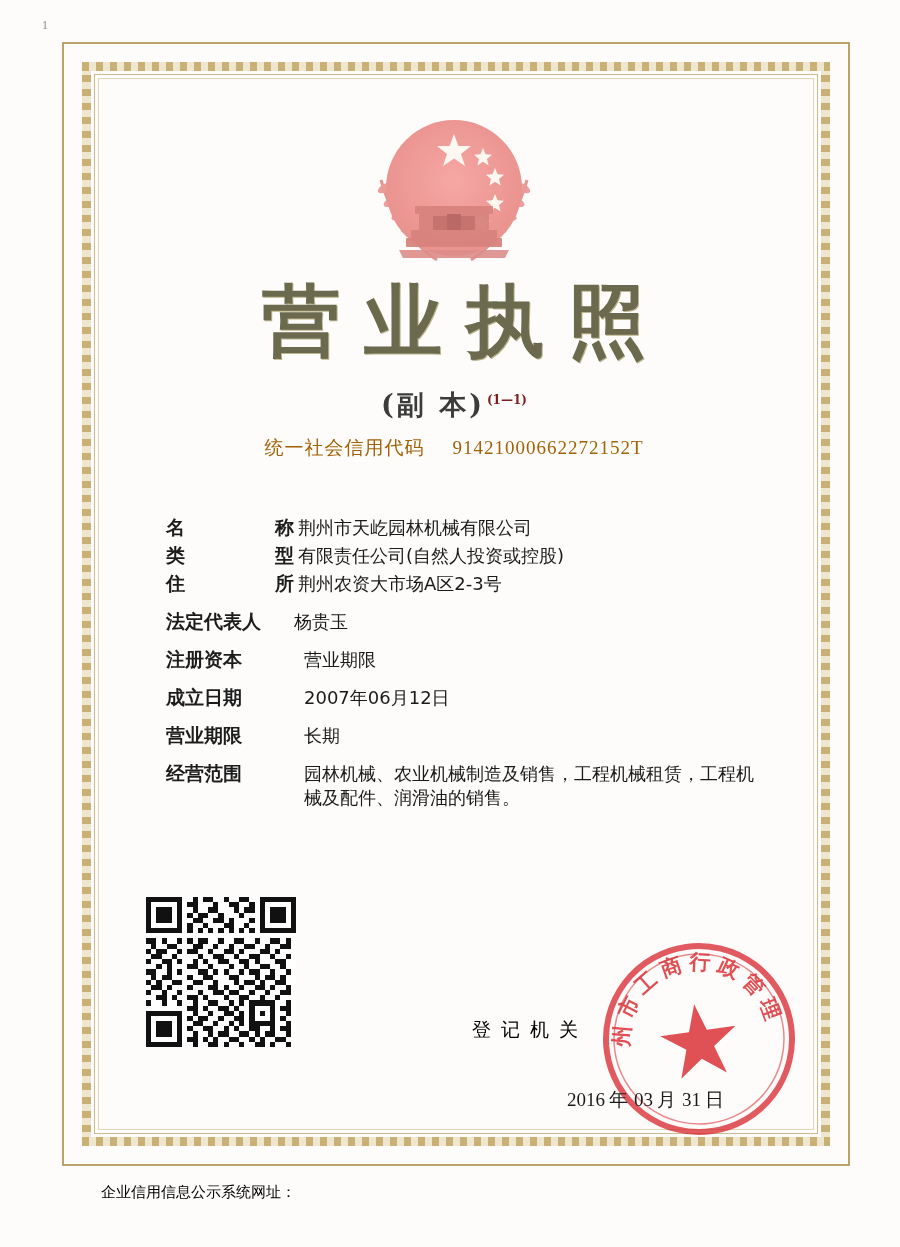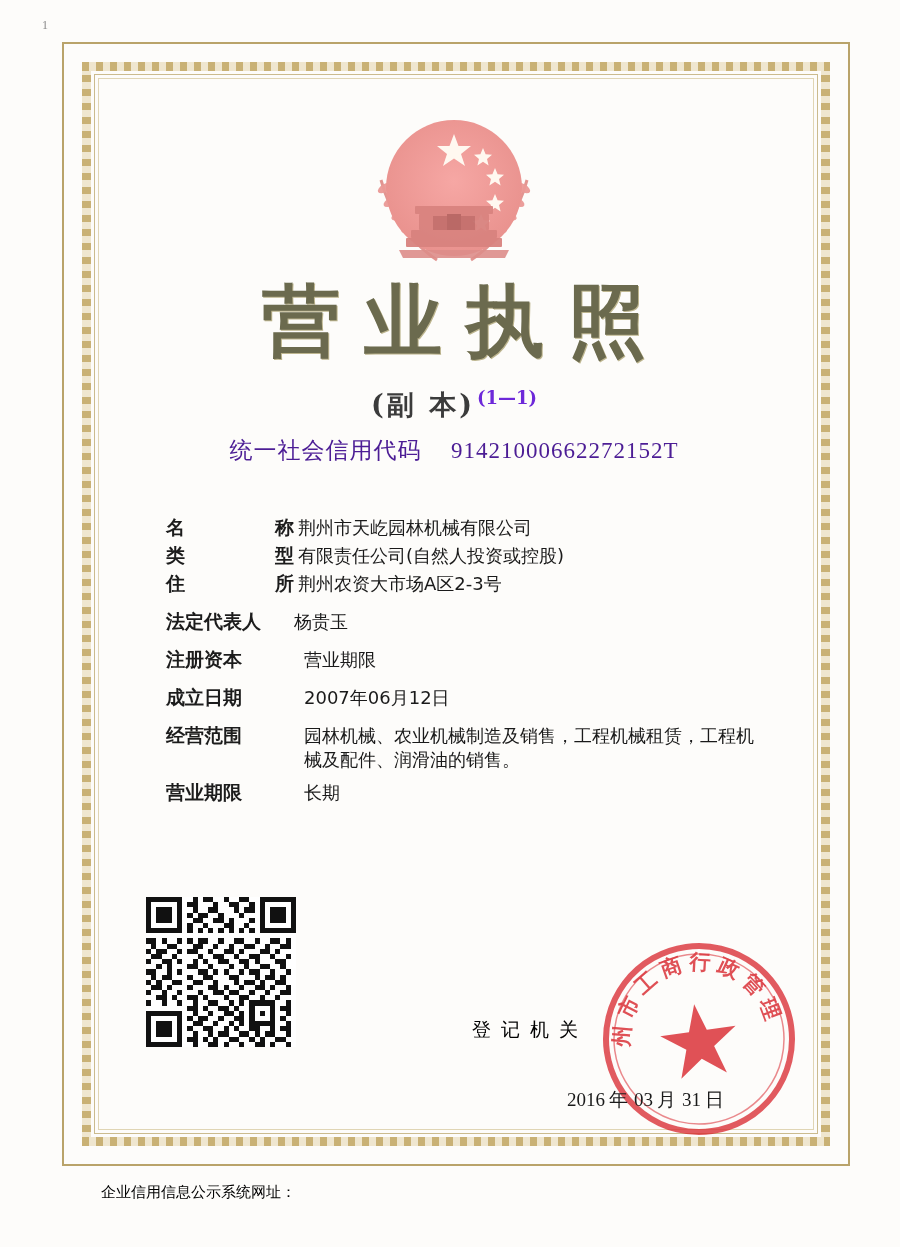--- a/index.html
+++ b/index.html
@@ -111,36 +111,36 @@
     left: 0;
     right: 0;
     text-align: center;
     font-family: "DejaVu Serif", serif;
     font-size: 27px;
     font-weight: bold;
     color: #3b3b3b;
     letter-spacing: 3px;
   }
   .subtitle-sup {
-    font-size: 18px;
+    font-size: 12px;
     vertical-align: super;
     letter-spacing: 0;
     margin-left: 2px;
-    color: #6d28d9;
+    color: #7f1d1d;
   }
 
   
   .credit-row {
     position: absolute;
     top: 393px;
     left: 0;
     right: 0;
     text-align: center;
-    font-size: 23px;
-    color: #4c1d95;
+    font-size: 19px;
+    color: #a16207;
     font-family: "DejaVu Sans", sans-serif;
   }
   .credit-label { letter-spacing: 1px; }
   .credit-value { margin-left: 22px; letter-spacing: 1px; font-family: "Liberation Serif", serif; }
 
   
   .fields {
     position: absolute;
     left: 104px;
     top: 473px;
@@ -364,28 +364,28 @@
       <div class="field-row tall">
         <div class="field-label spread3">注册资本</div>
         <div class="field-value">营业期限</div>
       </div>
 
       <div class="field-row tall">
         <div class="field-label spread3">成立日期</div>
         <div class="field-value">2007年06月12日</div>
       </div>
 
+      <div class="field-row tall">
+        <div class="field-label spread3">营业期限</div>
+        <div class="field-value">长期</div>
+      </div>
+
       <div class="field-row">
         <div class="field-label spread3">经营范围</div>
         <div class="field-value">园林机械、农业机械制造及销售，工程机械租赁，工程机械及配件、润滑油的销售。</div>
-      </div>
-
-      <div class="field-row tall">
-        <div class="field-label spread3">营业期限</div>
-        <div class="field-value">长期</div>
       </div>
 
     </div>
 
     <div class="qr">
       <svg viewBox="0 0 29 29" width="150" height="150" shape-rendering="crispEdges">
         <rect width="29" height="29" fill="#ffffff"></rect>
         <g fill="#111111">
 
           <rect x="0" y="0" width="7" height="1"></rect>

